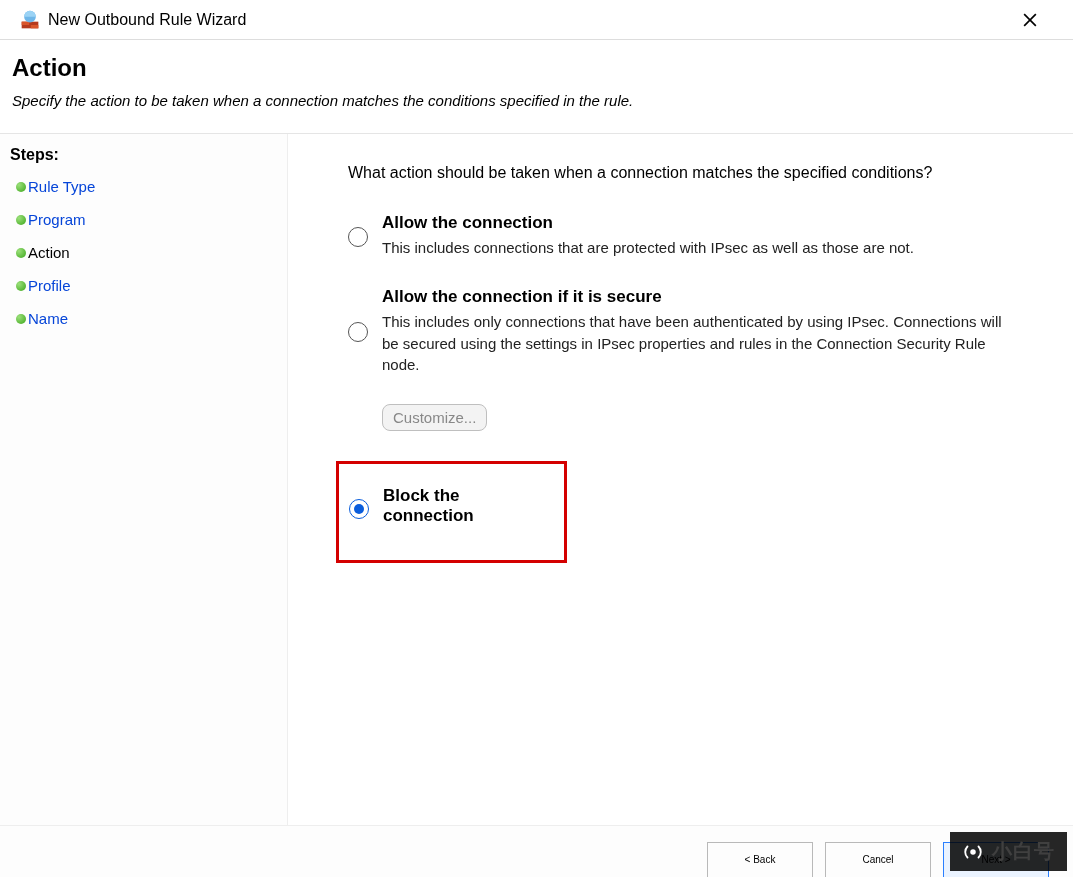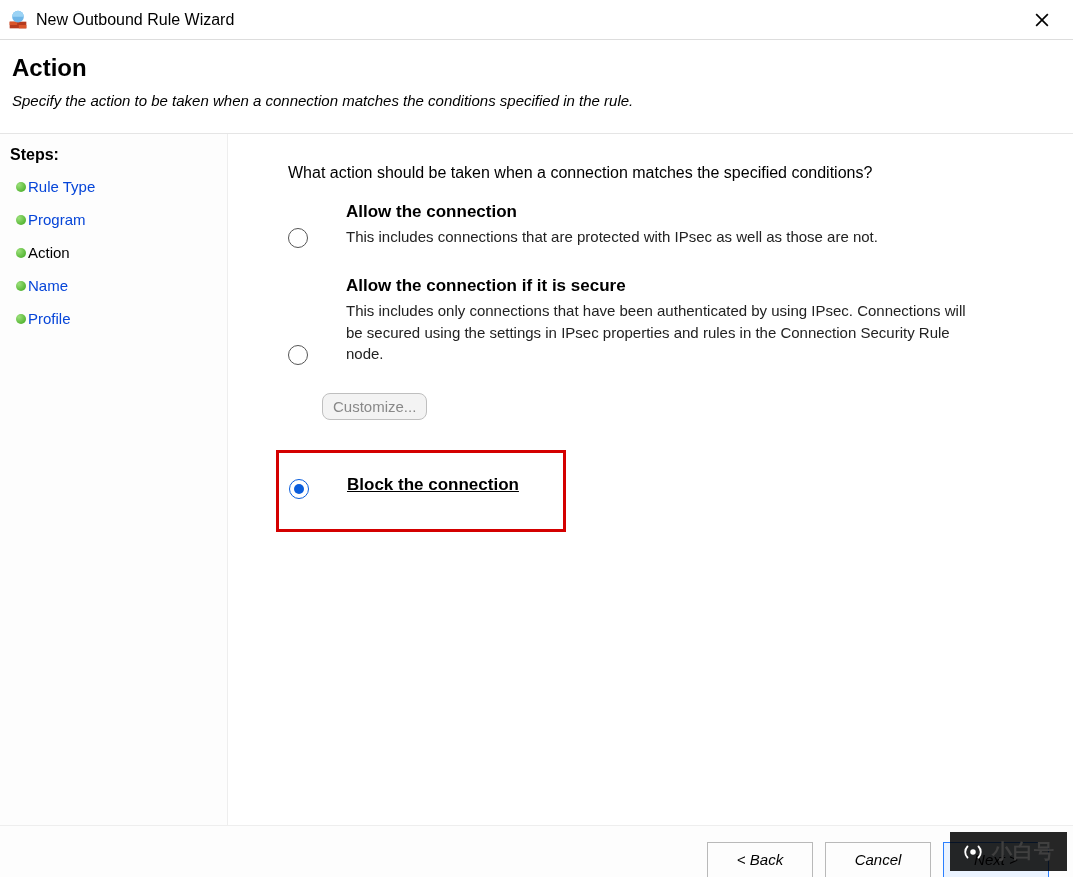--- a/index.html
+++ b/index.html
@@ -1,54 +1,54 @@
 <!DOCTYPE html>
 <html><head>
 <meta charset="utf-8">
 <style>
   * { box-sizing: border-box; margin:0; padding:0; }
   html, body { width:1073px; height:877px; font-family: "Segoe UI", Tahoma, sans-serif; font-size:15px; color:#000; background:#fff; overflow:hidden; }
-  .titlebar { display:flex; align-items:center; height:40px; padding:0 8px; border-bottom:1px solid #ddd; }
+  .titlebar { display:flex; align-items:center; height:40px; padding:0 20px; border-bottom:1px solid #ddd; }
   .titlebar .app-icon { width:20px; height:20px; margin-right:8px; display:inline-flex; align-items:center; justify-content:center; }
   .titlebar .title { font-size:16px; }
   .titlebar .spacer { flex:1; }
   .close-btn { width:46px; height:32px; display:flex; align-items:center; justify-content:center; }
   .close-svg { width:14px; height:14px; }
 
   .header { padding:14px 12px 24px 12px; border-bottom:1px solid #e5e5e5; }
   .header h1 { font-size:24px; font-weight:600; margin-bottom:10px; }
   .header .sub { font-size:15px;font-style:italic; }
 
   .body { display:flex; height:calc(877px - 40px - 78px - 68px); }
-  .steps-pane { width:228px; border-right:1px solid #eee; background:#fdfdfd; padding-top:6px; }
+  .steps-pane { width:288px; border-right:1px solid #eee; background:#fdfdfd; padding-top:6px; }
   .steps-pane h2 { font-size:16px; font-weight:700; padding:6px 10px; }
   .step-item { display:flex; align-items:center; gap:2px; padding:8px 16px; cursor:default; }
   .step-item .bullet { width:10px; height:10px; border-radius:50%; background: radial-gradient(circle at 30% 30%, #9be07a, #3ca61b); }
   .step-link { color:#0645d8; }
   .step-current { color:#000; }
 
   .content { flex:1; padding:30px 46px 10px 60px; overflow:auto; }
-  .prompt { font-size:16px; margin-bottom:20px; }
+  .prompt { font-size:16px; margin-bottom:31px; }
 
-  .opt { display:flex; align-items:flex-end; margin-bottom:28px;gap:24px; }
+  .opt { display:flex; align-items:center; margin-bottom:28px; }
   .radio-outer { flex:0 0 20px; width:20px; height:20px; border-radius:50%; border:1.5px solid #555; margin-right:14px; margin-top:2px; display:flex; align-items:center; justify-content:center; background:#fff; }
   .radio-outer.selected { border-color:#0a5ddc; }
   .radio-inner { width:10px; height:10px; border-radius:50%; background:#0a5ddc; }
   .opt-label { font-weight:700; font-size:17px; margin-bottom:4px; }
   .opt-desc { font-size:15px; color:#222; max-width:640px; line-height:1.45; }
 
   .customize-row { margin:6px 0 30px 34px; }
   .btn-customize { padding:4px 10px; border:1px solid #bfbfbf; background:#f3f3f3; color:#6d6d6d; font-size:15px; border-radius:8px; }
   .btn-customize:disabled { color:#888; }
 
-  .highlight-box { border:3px solid #d40000; padding:22px 18px 30px 10px; width:290px; margin-left:-12px;text-decoration:underline; }
+  .highlight-box { border:3px solid #d40000; padding:22px 18px 30px 10px; width:231px; margin-left:-12px; }
   .highlight-box .opt { margin-bottom:0; }
 
   .footer { height:68px; display:flex; align-items:center; justify-content:flex-end; gap:12px; padding:0 24px; border-top:1px solid #eee; background:#fdfdfd; }
-  .wiz-btn { min-width:106px; height:36px; font-size:15px; border:1px solid #b9b9b9; background:#fdfdfd; cursor:pointer;font-style:italic; }
+  .wiz-btn { min-width:106px; height:36px; font-size:10px; border:1px solid #b9b9b9; background:#fdfdfd; cursor:pointer; }
   .wiz-btn.primary { border:1.5px solid #2a7fff; background:#eaf3ff; }
 
   .watermark-corner { position:fixed; right:6px; bottom:6px; background:rgba(0,0,0,0.85); color:#404040; font-size:20px; font-weight:600; padding:6px 12px; display:flex; align-items:center; gap:8px; letter-spacing:1px; }
   .watermark-corner .cn { font-family: "Microsoft YaHei","PingFang SC",sans-serif; }
   .watermark-corner svg { width:22px; height:22px; }
 </style>
 </head>
 <body>
 
 <div class="titlebar">
@@ -88,25 +88,25 @@
     <div class="step-item">
       <span class="bullet"></span>
       <span class="step-link">Program</span>
     </div>
     <div class="step-item">
       <span class="bullet"></span>
       <span class="step-current">Action</span>
     </div>
     <div class="step-item">
       <span class="bullet"></span>
-      <span class="step-link">Name</span>
+      <span class="step-link">Profile</span>
     </div>
     <div class="step-item">
       <span class="bullet"></span>
-      <span class="step-link">Profile</span>
+      <span class="step-link">Name</span>
     </div>
   </div>
 
   <div class="content">
     <div class="prompt">What action should be taken when a connection matches the specified conditions?</div>
 
     <div class="opt">
       <span class="radio-outer"></span>
       <div>
         <div class="opt-label">Allow the connection</div>

